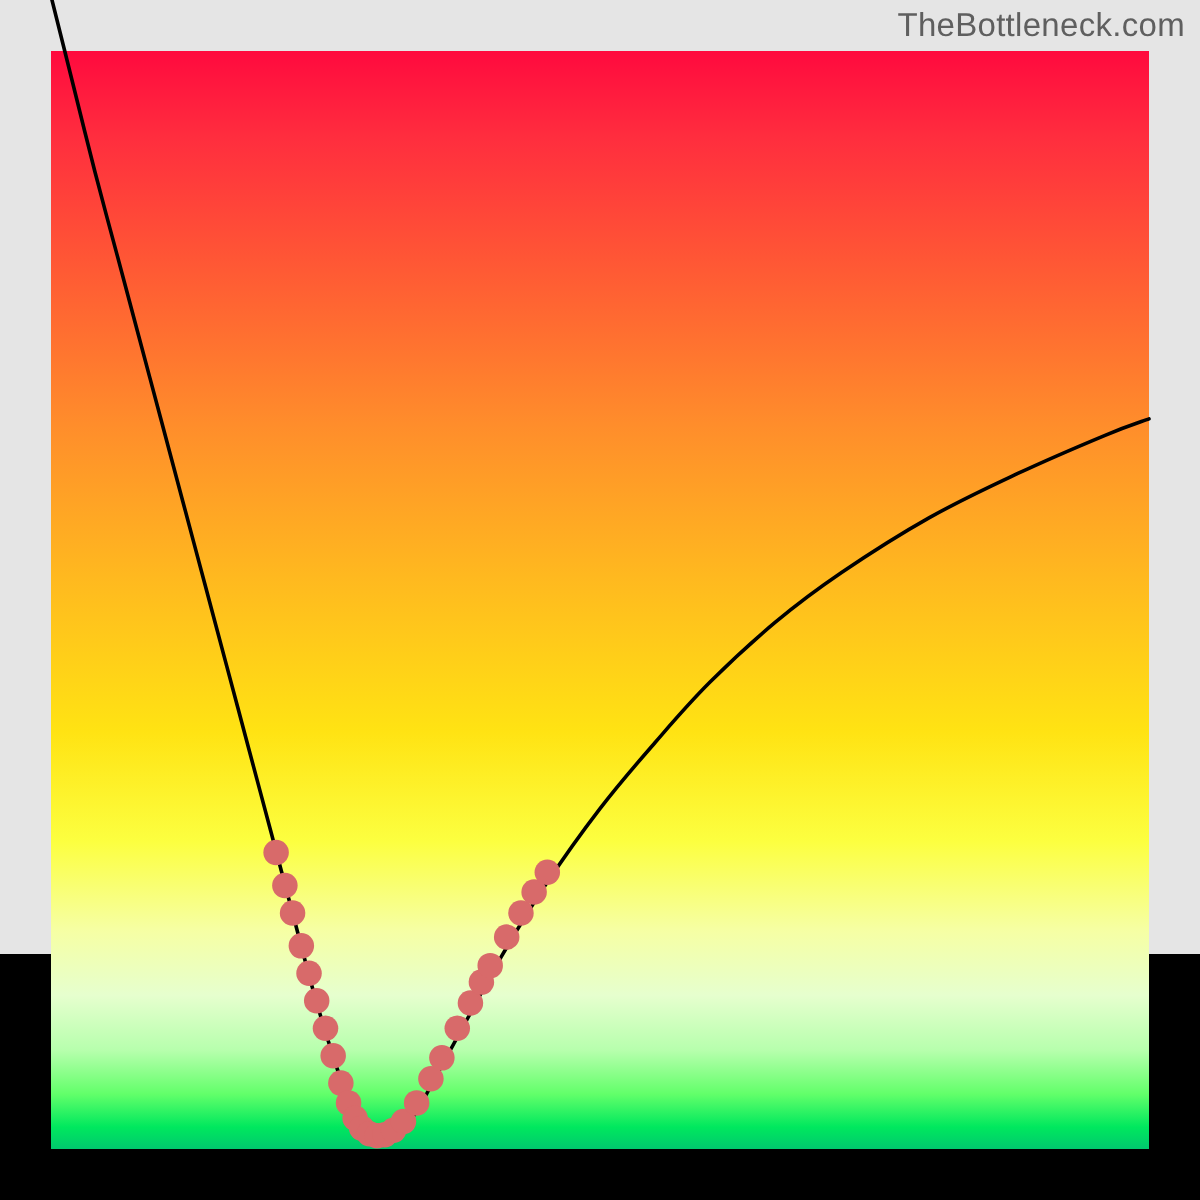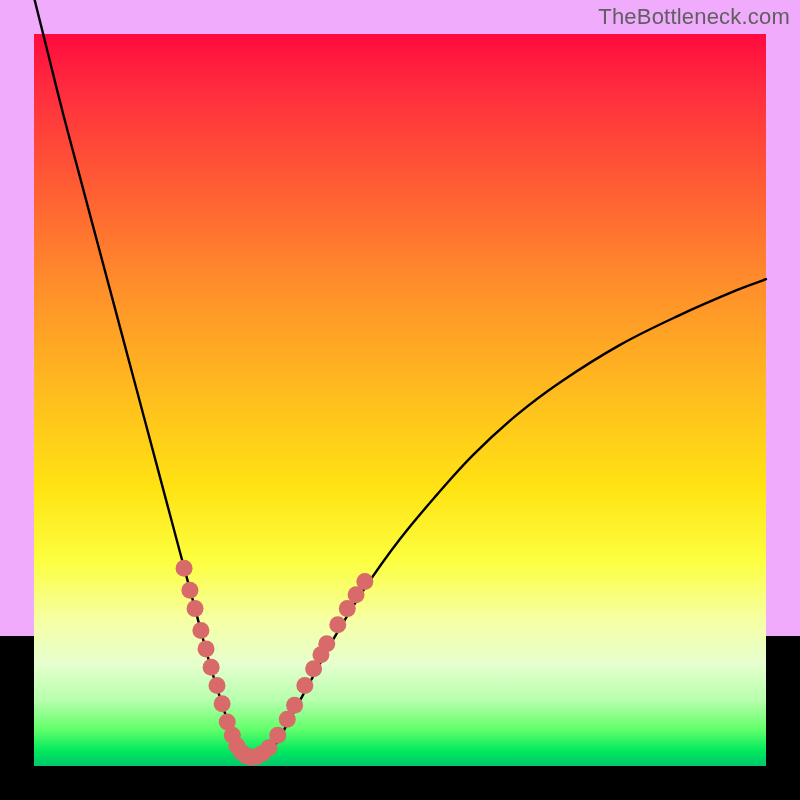--- a/index.html
+++ b/index.html
@@ -8,21 +8,21 @@
     width: 800px;
     height: 800px;
     background: #000;
     font-family: Arial, Helvetica, sans-serif;
     overflow: hidden;
   }
   .frame {
     position: relative;
     width: 800px;
     height: 636px;
-    background: #f0abfc;
+    background: #e5e5e5;
   }
   .watermark {
     position: absolute;
     top: 4px;
     right: 10px;
     color: #5f5f5f;
     font-size: 22px;
     font-weight: 500;
     letter-spacing: 0.2px;
     z-index: 10;

